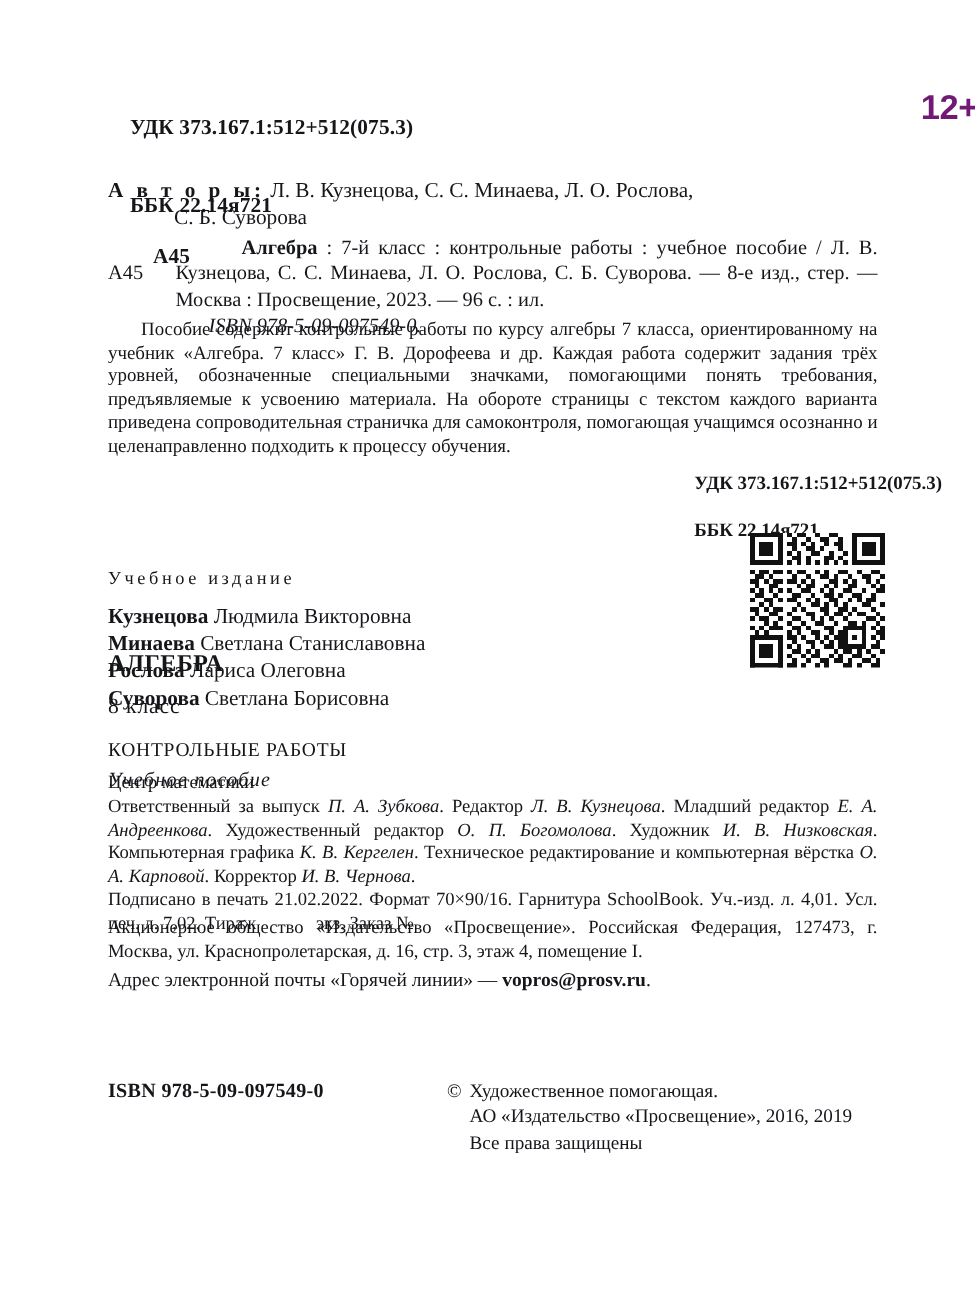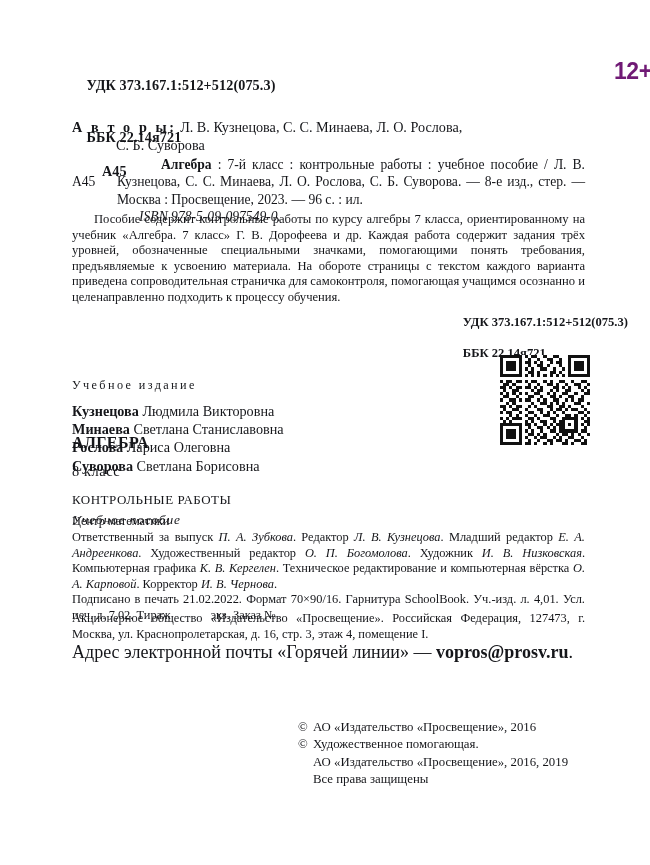--- a/index.html
+++ b/index.html
@@ -236,21 +236,21 @@
     font-size: 12.4px;
     line-height: 15.6px;
     text-align: justify;
     text-align-last: left;
   }
   .email-line {
     position: absolute;
     left: 72px;
     top: 645px;
     width: 513px;
-    font-size: 18px;
+    font-size: 13px;
     line-height: 15.6px;
   }
   .email-line b { font-weight: bold; }
 
   
   .isbn-bottom {
     position: absolute;
     left: 72px;
     top: 719px;
     font-size: 13.4px;
@@ -589,20 +589,20 @@
   <div class="print-data">
     <span>Подписано в печать 21.02.2022. Формат 70×90/16. Гарнитура SchoolBook. Уч.-изд. л. 4,01.</span>
     <span>Усл. печ. л. 7,02. Тираж</span><span class="wide-gap"></span><span>экз. Заказ №</span><span class="wide-gap2"></span><span>.</span>
   </div>
 
   <div class="publisher-addr">Акционерное общество «Издательство «Просвещение». Российская Федерация, 127473, г. Москва, ул. Краснопролетарская, д. 16, стр. 3, этаж 4, помещение I.</div>
   <div class="email-line">
     <span>Адрес электронной почты «Горячей линии» — </span><b>vopros@prosv.ru</b><span>.</span>
   </div>
 
+  <div class="isbn-bottom">ISBN 978-5-09-097549-0</div>
   <div class="copyright">
-      <div><span class="c-sym">©</span><span>АО «Издательство «Просвещение», 2016</span></div>
       <div><span class="c-sym">©</span><span>Художественное помогающая.</span></div>
       <div><span class="c-indent"></span><span>АО «Издательство «Просвещение», 2016, 2019</span></div>
       <div><span class="c-indent"></span><span>Все права защищены</span></div>
     </div>
 
 </div>
 
 </body></html>

